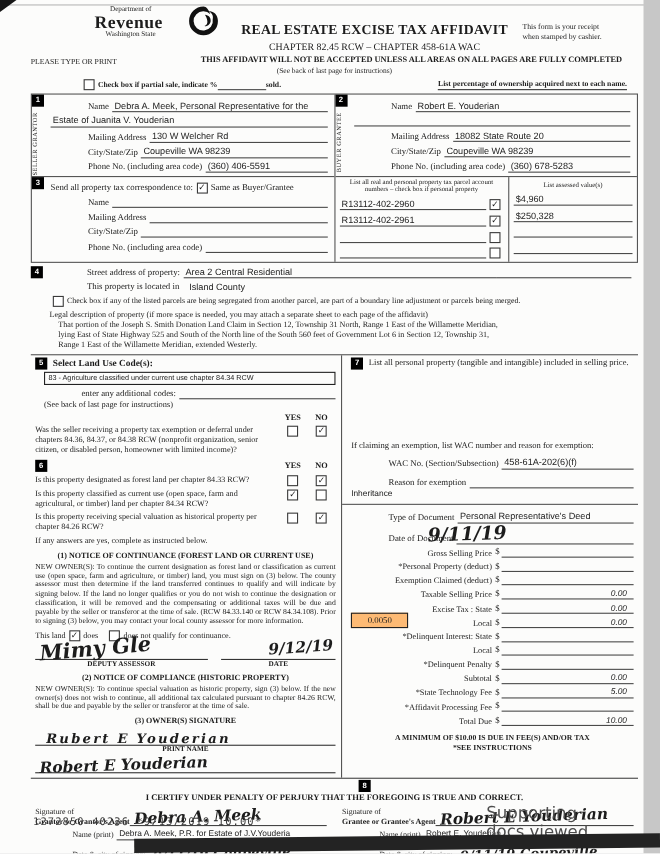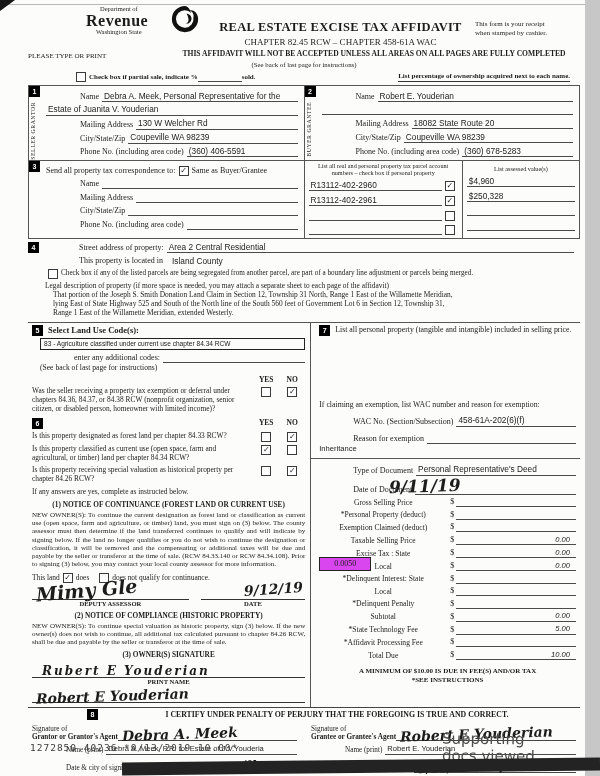--- a/index.html
+++ b/index.html
@@ -82,32 +82,32 @@
   .undlab .b{flex:1;text-align:center;}
   .asig{position:absolute;left:4px;bottom:-4px;font-size:19px;transform:rotate(-5deg);white-space:nowrap;}
   .adate{position:absolute;right:2px;bottom:0;font-size:14px;transform:rotate(-4deg);white-space:nowrap;}
   .pline{border-bottom:1px solid #333;position:relative;height:16px;margin-top:2px;}
   .pname{position:absolute;left:10px;bottom:-2px;font-size:12px;letter-spacing:2px;white-space:nowrap;}
   .csig{position:absolute;left:4px;bottom:-3px;font-size:14px;transform:rotate(-2deg);white-space:nowrap;}
 
   
   .spacer7{height:64px;}
   .mrow{display:flex;align-items:flex-end;margin-top:2.5px;position:relative;}
-  .mlabel{width:128px;text-align:center;white-space:nowrap;font-size:7.6px;}
+  .mlabel{width:128px;text-align:right;white-space:nowrap;font-size:7.6px;}
   .msign{margin:0 2px 0 3px;}
   .mfill{flex:1;border-bottom:1px solid #4a4a4a;text-align:right;padding-right:6px;min-height:9px;
          font-family:"Liberation Sans",sans-serif;font-size:7.6px;font-style:italic;}
-  .ratebox{position:absolute;left:0;top:-4px;border:1.5px solid #222;padding:1px 14px;font-size:8px;background:#d946ef;}
+  .ratebox{position:absolute;left:0;top:-4px;border:1.5px solid #222;padding:1px 14px;font-size:8px;background:#fdba74;}
   .divline{border-top:1px solid #555;margin:5px -4px 0 -8px;}
   .minnote{text-align:center;font-weight:bold;font-size:7px;margin-top:7px;line-height:1.3;}
   .datebig{position:absolute;left:70px;top:-8px;font-size:17px;transform:rotate(-2deg);}
 
   
   .cert{padding:1px 4px 0;position:relative;}
-  .certhead{display:flex;align-items:center;}
+  .certhead{display:flex;align-items:center;flex-direction:column;}
   .certhead .num{position:static;margin-left:55px;}
   .certtxt{flex:1;text-align:center;font-weight:bold;font-size:7.8px;}
   .sigcols{display:flex;gap:14px;margin-top:2px;}
   .sigcol{flex:1;}
   .slbl{font-size:7.2px;line-height:1.15;white-space:nowrap;}
   .sigfill{flex:1;border-bottom:1px solid #444;position:relative;height:13px;}
   .perjury{font-size:6.8px;line-height:1.25;border-bottom:1px solid #444;padding:2px 2px 3px;margin-top:3px;text-align:justify;}
   .stamp{position:absolute;left:442px;top:731px;font-family:"DejaVu Sans",sans-serif;
          font-size:15px;color:#4c4c4c;line-height:1.15;transform:rotate(.5deg);}
   .receipt{position:absolute;left:30px;top:742px;font-family:"DejaVu Sans Mono",monospace;

